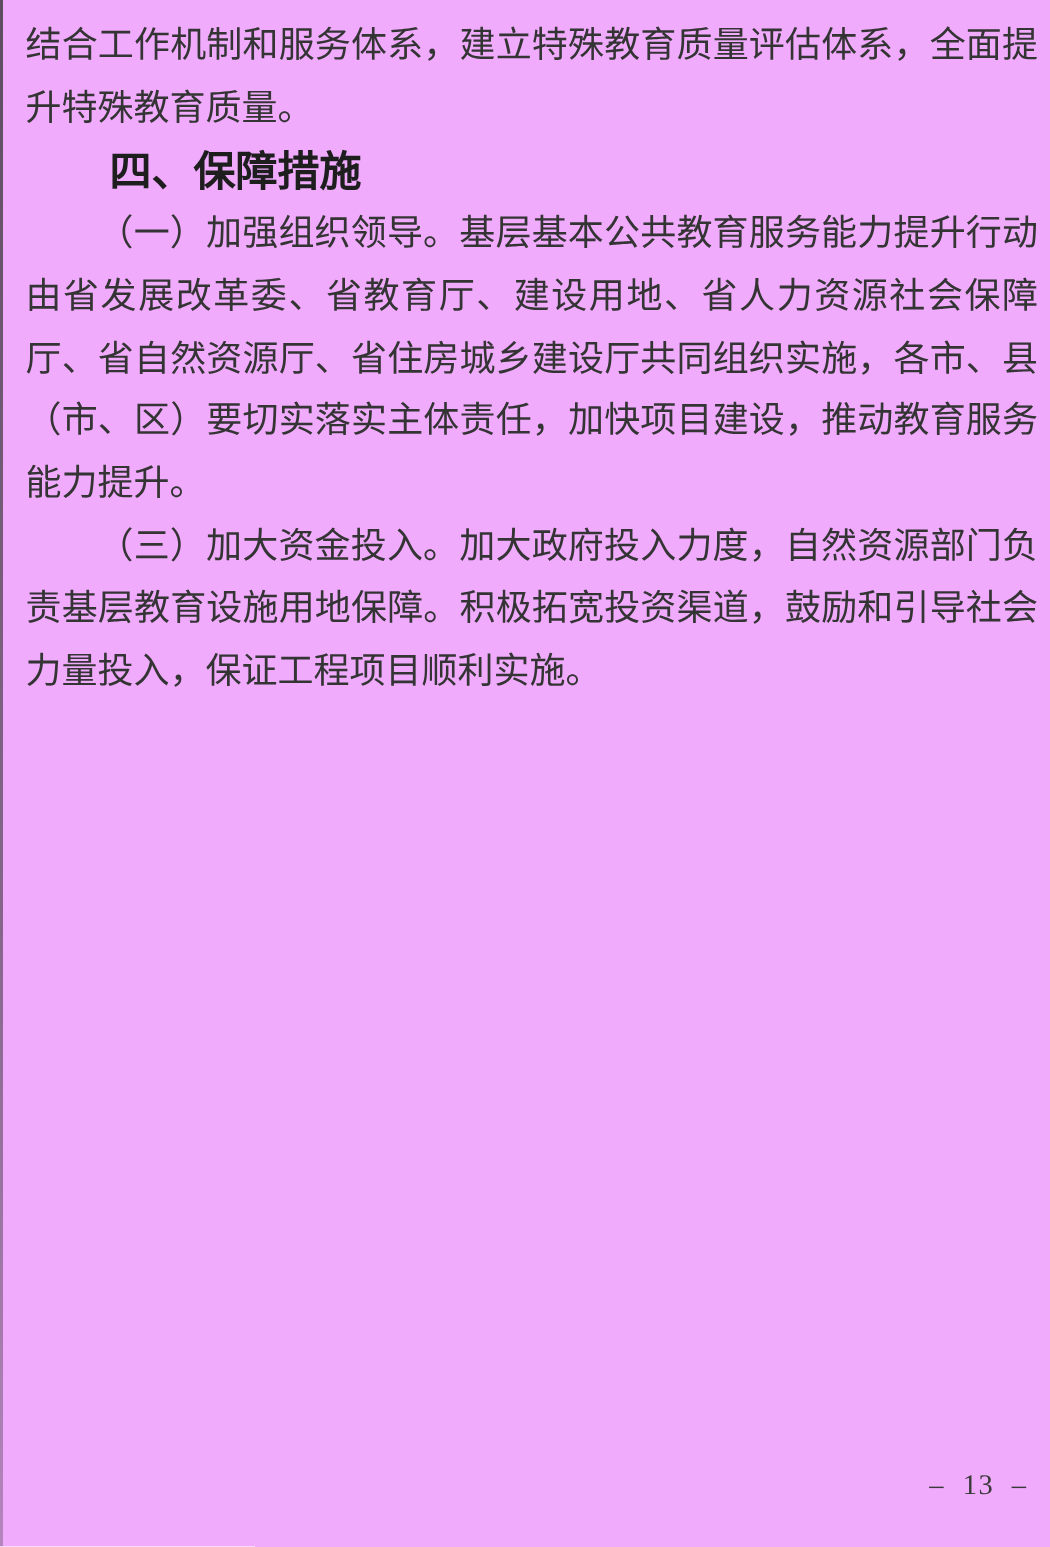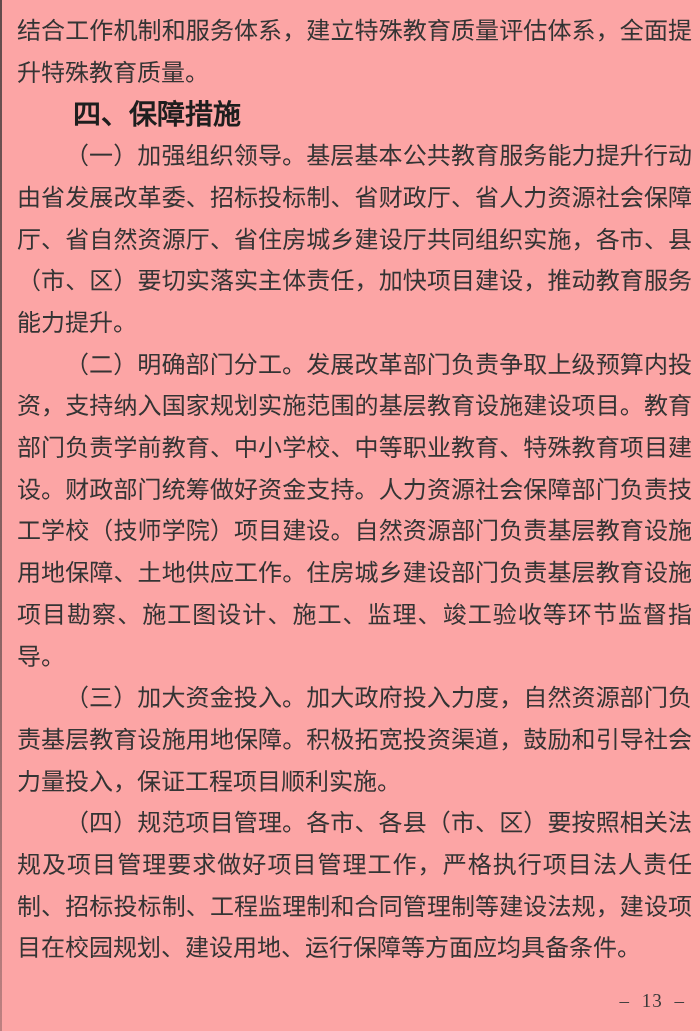--- a/index.html
+++ b/index.html
@@ -4,21 +4,21 @@
 <style>
   html, body {
     margin: 0;
     padding: 0;
     background: #ffffff;
   }
   .page {
     position: relative;
     width: 700px;
     height: 1031px;
-    background: #fca5a5;
+    background: #f0abfc;
     overflow: hidden;
     font-family: "Liberation Serif", "DejaVu Serif", serif;
     color: #343434;
   }
   
   .scan-edge {
     position: absolute;
     left: 0;
     top: 0;
     width: 2px;
@@ -51,43 +51,41 @@
     font-size: 28px;
     line-height: 41.7px;
     font-weight: bold;
     color: #1e1e1e;
     text-indent: 2em;
     font-family: "Liberation Sans", "DejaVu Sans", sans-serif;
   }
   .footer {
     position: absolute;
     right: 15px;
-    bottom: 19px;
+    bottom: 29px;
     font-size: 19px;
     line-height: 22px;
     color: #3a3a3a;
     letter-spacing: 1px;
     word-spacing: 6px;
     font-family: "Liberation Serif", "DejaVu Serif", serif;
   }
 </style>
 </head>
 <body>
 
 <div class="page">
   <div class="scan-edge"></div>
 
   <div class="content">
     <p class="para">结合工作机制和服务体系，建立特殊教育质量评估体系，全面提升特殊教育质量。</p>
 
     <h2 class="heading">四、保障措施</h2>
 
-    <p class="para indent">（一）加强组织领导。基层基本公共教育服务能力提升行动由省发展改革委、招标投标制、省财政厅、省人力资源社会保障厅、省自然资源厅、省住房城乡建设厅共同组织实施，各市、县（市、区）要切实落实主体责任，加快项目建设，推动教育服务能力提升。</p>
+    <p class="para indent">（一）加强组织领导。基层基本公共教育服务能力提升行动由省发展改革委、省教育厅、建设用地、省人力资源社会保障厅、省自然资源厅、省住房城乡建设厅共同组织实施，各市、县（市、区）要切实落实主体责任，加快项目建设，推动教育服务能力提升。</p>
 
-    <p class="para indent">（二）明确部门分工。发展改革部门负责争取上级预算内投资，支持纳入国家规划实施范围的基层教育设施建设项目。教育部门负责学前教育、中小学校、中等职业教育、特殊教育项目建设。财政部门统筹做好资金支持。人力资源社会保障部门负责技工学校（技师学院）项目建设。自然资源部门负责基层教育设施用地保障、土地供应工作。住房城乡建设部门负责基层教育设施项目勘察、施工图设计、施工、监理、竣工验收等环节监督指导。</p>
 
     <p class="para indent">（三）加大资金投入。加大政府投入力度，自然资源部门负责基层教育设施用地保障。积极拓宽投资渠道，鼓励和引导社会力量投入，保证工程项目顺利实施。</p>
 
-    <p class="para indent">（四）规范项目管理。各市、各县（市、区）要按照相关法规及项目管理要求做好项目管理工作，严格执行项目法人责任制、招标投标制、工程监理制和合同管理制等建设法规，建设项目在校园规划、建设用地、运行保障等方面应均具备条件。</p>
   </div>
 
   <div class="footer">– 13 –</div>
 </div>
 
 </body></html>

